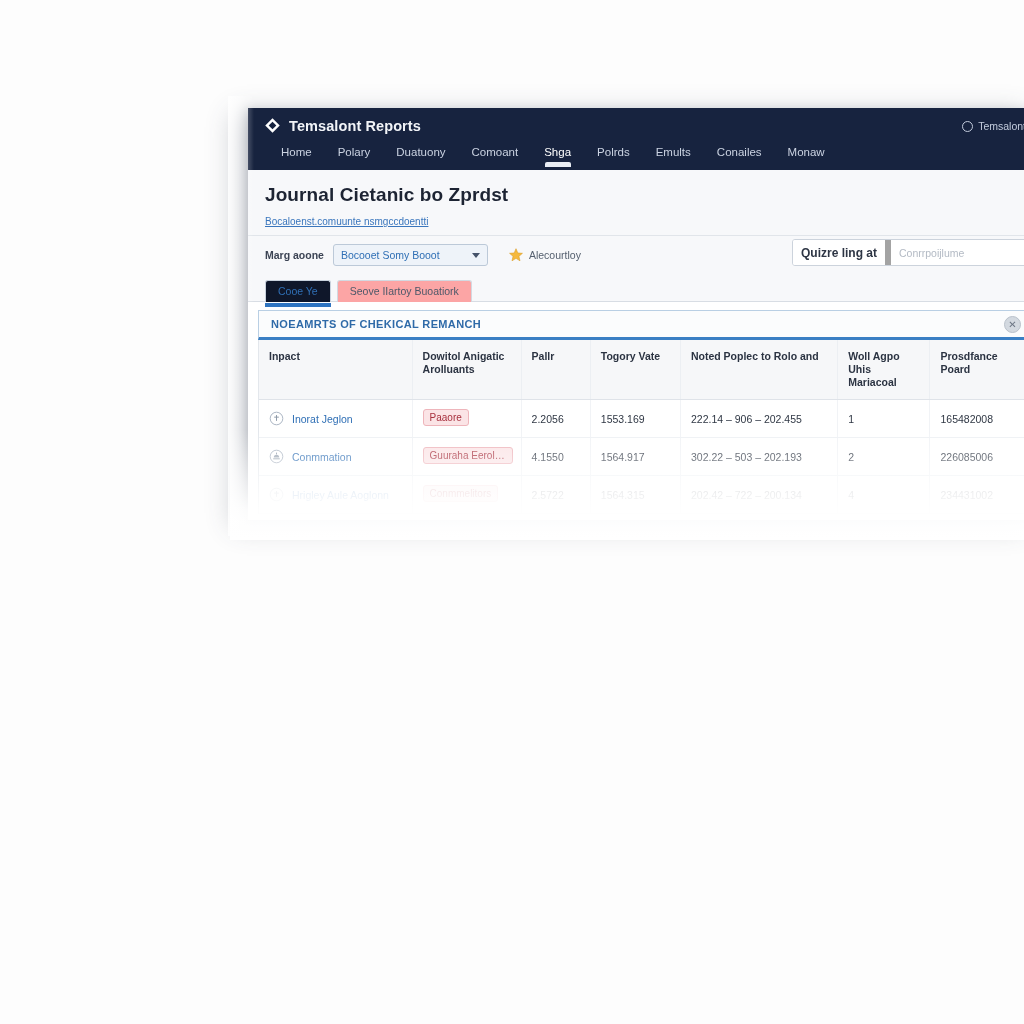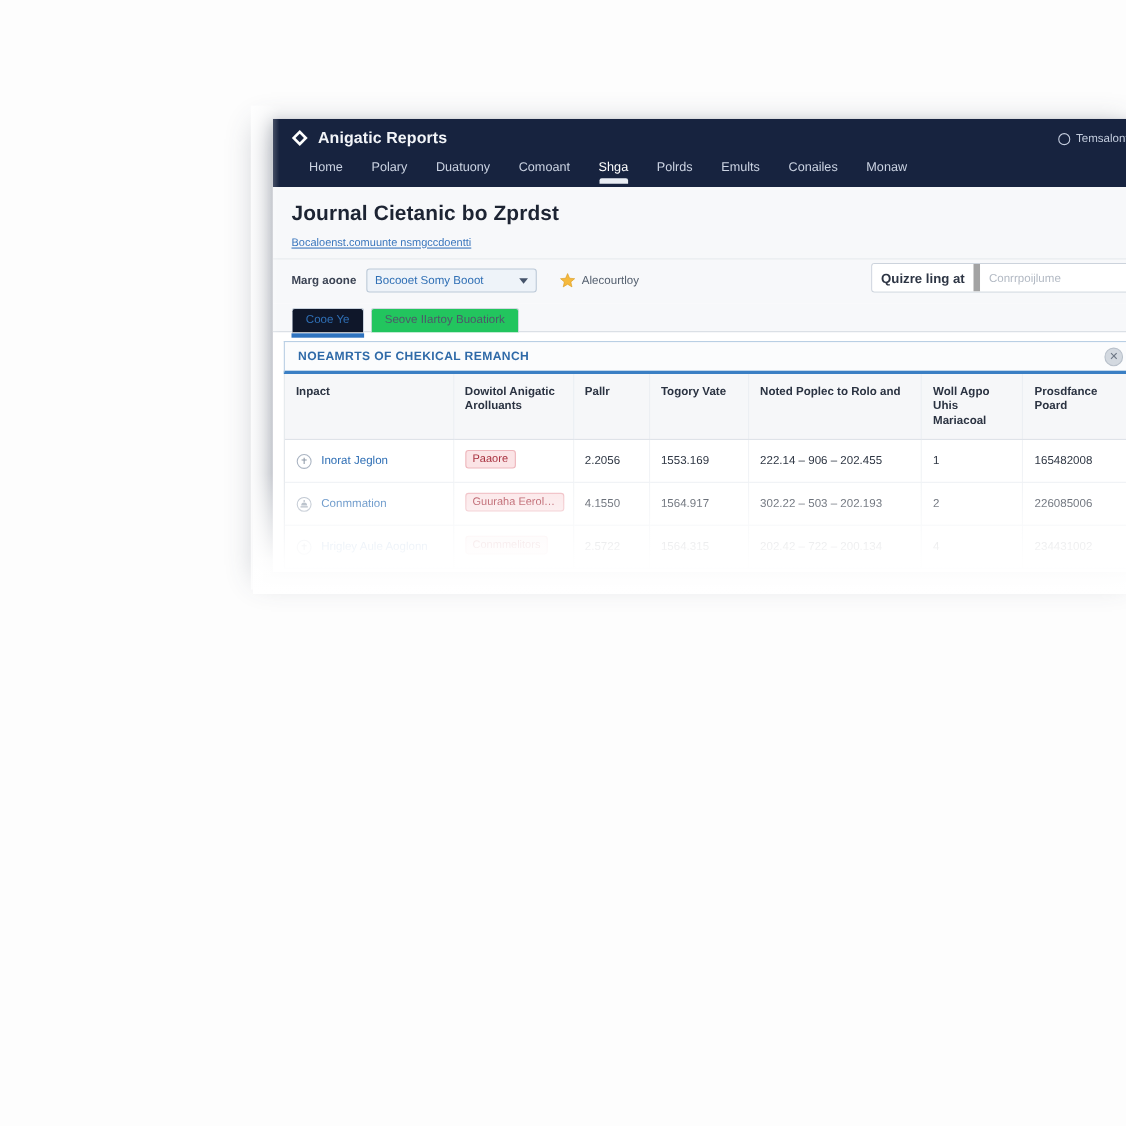--- a/index.html
+++ b/index.html
@@ -256,21 +256,21 @@
     gap: 6px;
     height: 25px;
     border-bottom: 1px solid #d8dde4;
   }
   .tab {
     font-size: 10.5px;
     padding: 4px 12px 5px 12px;
     border: 1px solid #d3d9e1;
     border-bottom: none;
     border-radius: 3px 3px 0 0;
-    background: #22c55e;
+    background: #fca5a5;
     color: #4d5869;
     cursor: pointer;
     position: relative;
     top: 1px;
     white-space: nowrap;
   }
   .tab.active {
     background: #0f172a;
     color: #2f6fb5;
     border-color: #c9d2dd;
@@ -403,21 +403,21 @@
 
     <div class="navbar">
 
       <div class="brand">
         <span class="brand-logo">
           <svg viewBox="0 0 20 20" width="17" height="17">
             <polygon points="10,1.5 18.5,10 10,18.5 1.5,10" fill="#ffffff"></polygon>
             <polygon points="10,5.5 14.5,10 10,14.5 5.5,10" fill="#17233f"></polygon>
           </svg>
         </span>
-        <span class="brand-text">Anigatic Reports</span>
+        <span class="brand-text">Temsalont Reports</span>
       </div>
 
       <div class="nav-right">
         <span class="nav-right-dot"></span>
         <span>Temsalont</span>
       </div>
 
       <div class="nav-links">
         <div class="nav-link">Home</div>
         <div class="nav-link">Polary</div>

